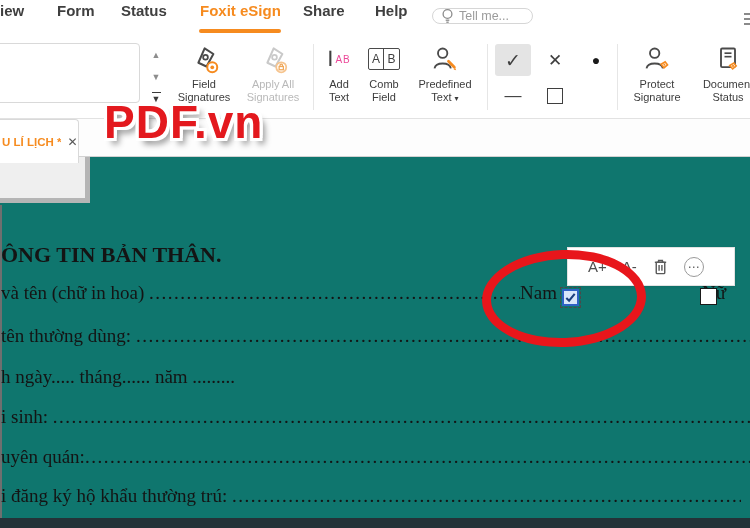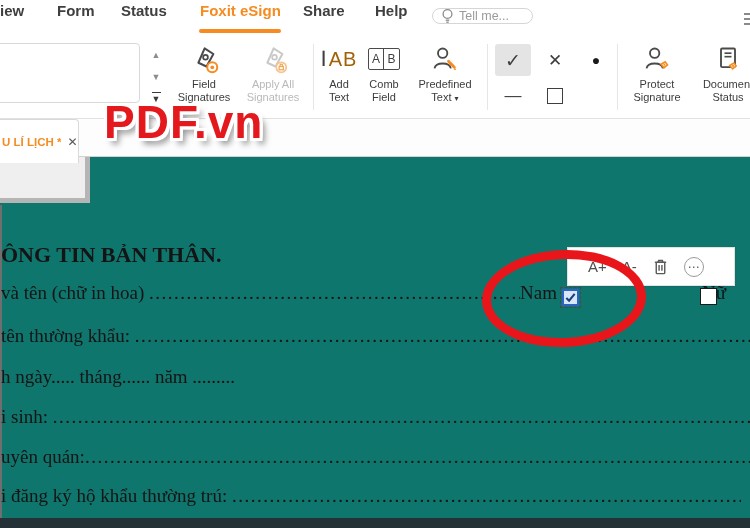--- a/index.html
+++ b/index.html
@@ -29,21 +29,21 @@
   .expand-btn .bar { width:9px; height:1.5px; background:#3a3a3a; margin-bottom:1px; }
 
   .rbtn { position:absolute; top:4px; height:76px; text-align:center; cursor:default; }
   .rbtn .icon { height:38px; display:flex; align-items:center; justify-content:center; color:#4a4a4a; }
   .rbtn .lbl { font-size:11px; line-height:13px; color:#3c3c3c; }
   .rbtn.disabled .icon { color:#c3c3c3; }
   .rbtn.disabled .lbl { color:#b9b9b9; }
   .vsep { position:absolute; top:8px; height:66px; width:1px; background:#e6e6e6; }
 
   .addtext-icon .cursor { font-family:"Liberation Serif", serif; font-size:21px; color:#3f3f3f; margin-right:2px; }
-  .addtext-icon .ab { font-size:20px; letter-spacing:1px; color:#a16207; }
+  .addtext-icon .ab { font-size:10px; letter-spacing:1px; color:#ec4899; }
   .comb-box { display:flex; border:1.5px solid #4a4a4a; border-radius:2px; }
   .comb-box span { width:15px; height:20px; display:flex; align-items:center; justify-content:center; font-size:12px; color:#3f3f3f; }
   .comb-box span:first-child { border-right:1.5px solid #4a4a4a; }
   .caret { font-size:8px; color:#3c3c3c; }
 
   .stampbtn { position:absolute; width:36px; height:32px; display:flex; align-items:center; justify-content:center; color:#3f3f3f; cursor:default; }
   .stampbtn.selected { background:#e4e4e4; border-radius:3px; }
   .stampbtn .g-check { font-size:19px; }
   .stampbtn .g-cross { font-size:17px; }
   .stampbtn .g-dot { font-size:14px; color:#1a1a1a; }
@@ -267,21 +267,21 @@
     </div>
     <div class="cb-checked">
       <svg width="13" height="13" viewBox="0 0 14 14" fill="none">
         <path d="M2.5 7.5 L5.5 10.5 L11.5 3" stroke="#1c3f7e" stroke-width="2.2"></path>
       </svg>
     </div>
     <span class="nu-label">Nữ</span>
     <div class="cb-empty"></div>
 
     <div class="doc-line" style="top:168px;width:750px">
-      <span class="lbl-pre">tên thường khẩu: </span>
+      <span class="lbl-pre">tên thường dùng: </span>
       <span class="leader">..............................................................................................................................................................</span>
     </div>
 
     <div class="doc-line" style="top:209px">
       <span class="lbl-pre">h ngày..... tháng...... năm .........</span>
     </div>
 
     <div class="doc-line" style="top:249px;width:750px">
       <span class="lbl-pre">i sinh: </span>
       <span class="leader">..............................................................................................................................................................</span>

